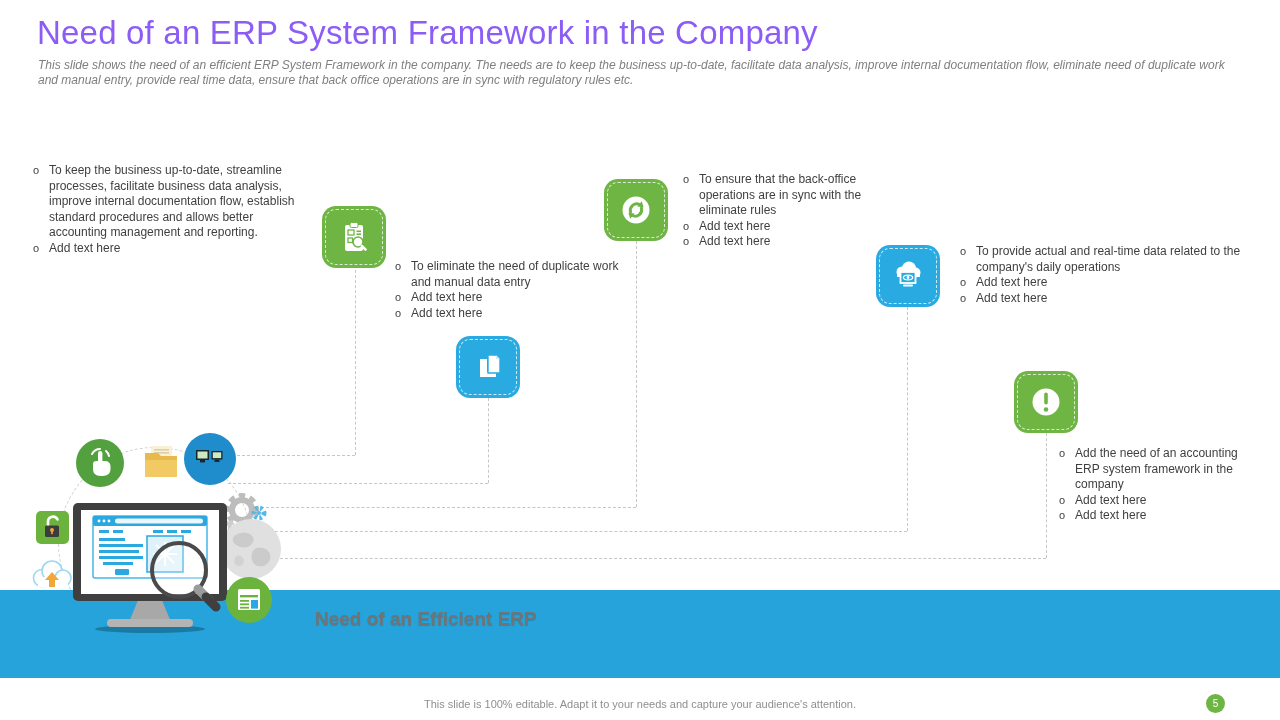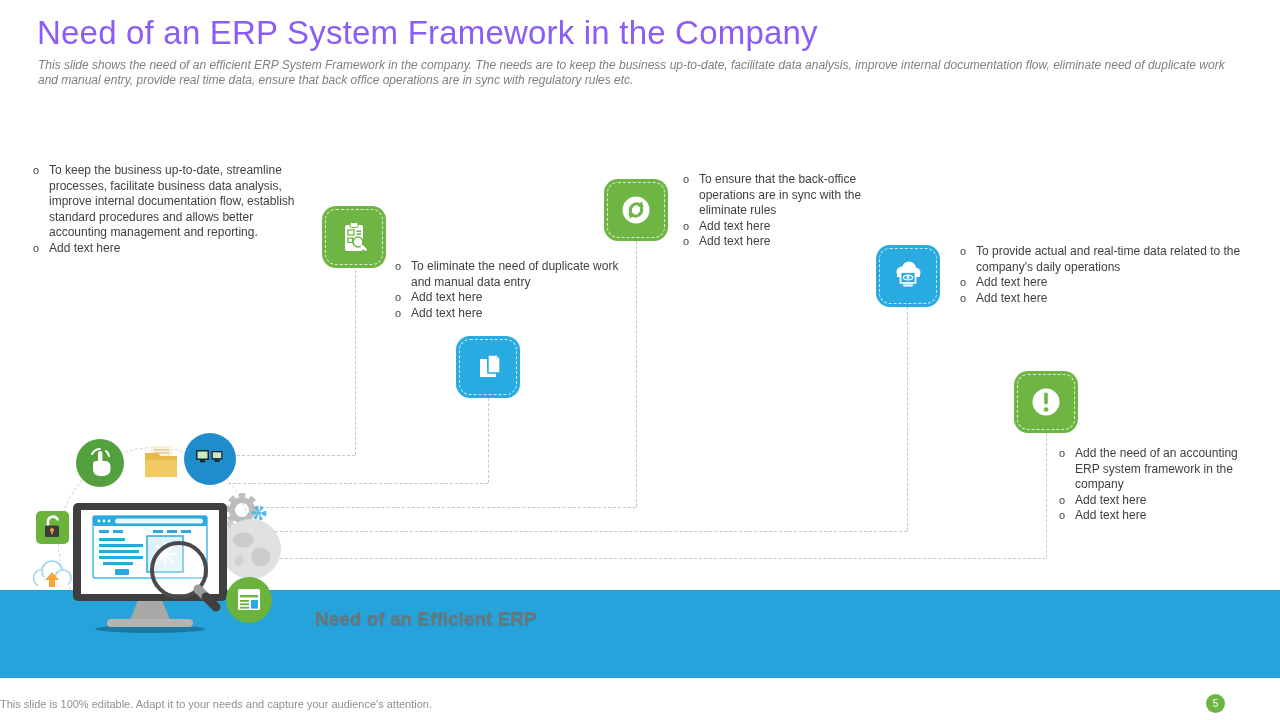--- a/index.html
+++ b/index.html
@@ -20,21 +20,21 @@
   .tile{position:absolute;}
   .tile.green{background:#6eb544;}
   .tile.blue{background:#29abe2;}
   
   .vline{width:0;border-left:1px dashed #c6c6c6;}
   .hline{height:0;border-top:1px dashed #c6c6c6;}
   
   .band{left:0;top:590px;width:1280px;height:88px;background:#25a3da;z-index:2;}
   .banner{left:283px;top:606px;z-index:3;color:#737373;font-weight:bold;font-size:19px;line-height:26px;text-shadow:0 1px 1px rgba(0,0,0,.15);margin-left:32px;}
   
-  .footnote{left:0;top:698px;width:1280px;text-align:left;font-size:11px;color:#8f8f8f;z-index:3;}
+  .footnote{left:0;top:698px;width:1280px;text-align:center;font-size:11px;color:#8f8f8f;z-index:3;}
   .pagebadge{left:1206px;top:694px;width:19px;height:19px;border-radius:50%;background:#6eb544;color:#fff;
              font-size:10px;display:flex;align-items:center;justify-content:center;z-index:3;}
   
   .cluster{z-index:3;}
   .dashedring{left:58px;top:447px;width:192px;height:190px;border:1px dashed #cfcfcf;border-radius:50%;z-index:1;}
   .monitorframe{left:73px;top:503px;width:154px;height:98px;background:#3f3f3f;border-radius:5px;z-index:3;}
   .monitorscreen{left:81px;top:510px;width:138px;height:84px;background:#ffffff;z-index:3;}
   .monitorstand{left:122px;top:601px;width:56px;height:19px;background:#a8a8a8;
                 clip-path:polygon(28% 0,72% 0,86% 100%,14% 100%);z-index:3;}
   .monitorbase{left:107px;top:619px;width:86px;height:8px;background:#b4b4b4;border-radius:4px;z-index:3;}

